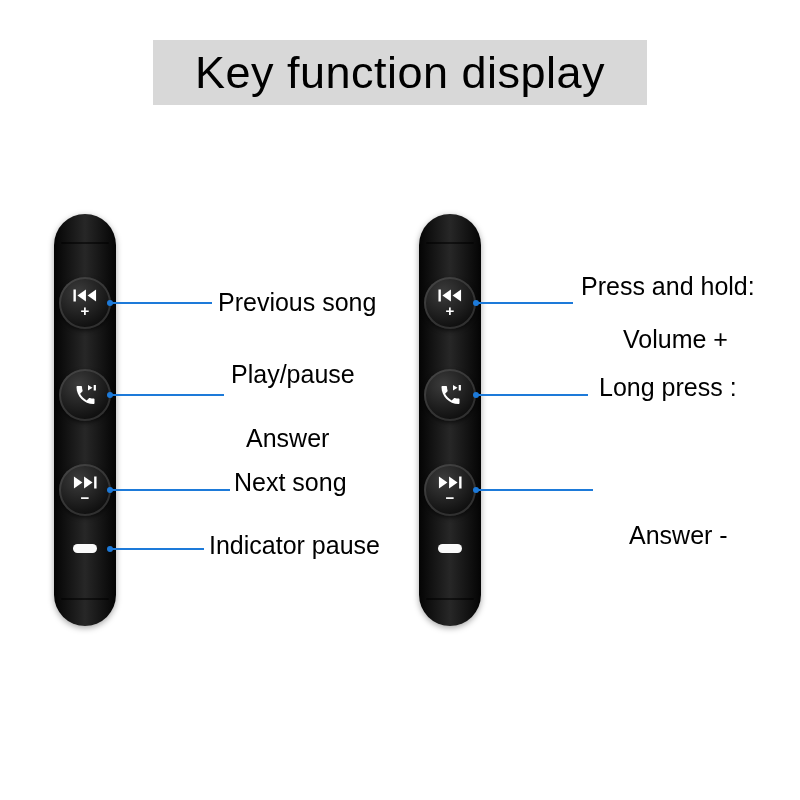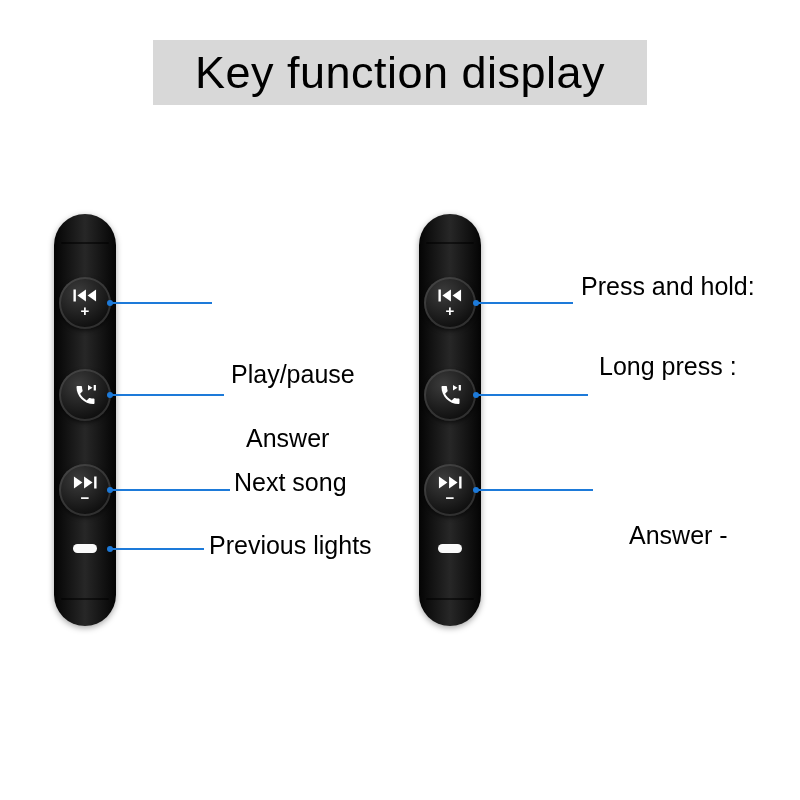--- a/index.html
+++ b/index.html
@@ -60,21 +60,21 @@
 
   
   .lbl{position:absolute;font-size:25px;color:#000;white-space:nowrap;line-height:1.15;}
   .lbl-prev{left:218px;top:288px;}
   .lbl-play{left:231px;top:360px;}
   .lbl-answer{left:246px;top:424px;}
   .lbl-next{left:234px;top:468px;}
   .lbl-ind{left:209px;top:531px;}
   .lbl-hold{left:581px;top:272px;text-align:right;}
   .lbl-volup{left:623px;top:325px;}
-  .lbl-lpa{left:599px;top:352px;text-align:center;}
+  .lbl-lpa{left:599px;top:373px;text-align:center;}
   .lbl-siri{left:604px;top:425px;}
   .lbl-lpb{left:609px;top:472px;}
   .lbl-voldown{left:629px;top:521px;}
 </style>
 </head>
 <body>
 
 <div class="canvas">
 
   <div class="banner">
@@ -136,22 +136,24 @@
   </div>
 
   <div class="cl cl-l1"></div>
   <div class="cl cl-l2"></div>
   <div class="cl cl-l3"></div>
   <div class="cl cl-l4"></div>
   <div class="cl cl-r1"></div>
   <div class="cl cl-r2"></div>
   <div class="cl cl-r3"></div>
 
+  <span class="lbl lbl-prev">Previous song</span>
   <span class="lbl lbl-play">Play/pause</span>
   <span class="lbl lbl-answer">Answer</span>
   <span class="lbl lbl-next">Next song</span>
-  <span class="lbl lbl-ind">Previous lights</span>
+  <span class="lbl lbl-ind">Indicator pause</span>
 
   <span class="lbl lbl-hold">Press and hold:</span>
+  <span class="lbl lbl-volup">Volume +</span>
   <span class="lbl lbl-lpa">Long press :</span>
   <span class="lbl lbl-voldown">Answer -</span>
 
 </div>
 
 </body></html>

